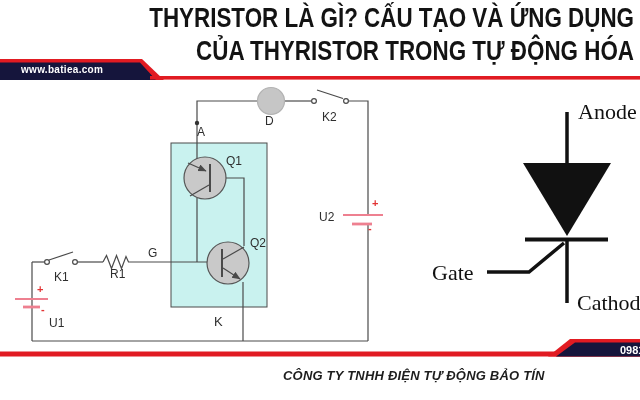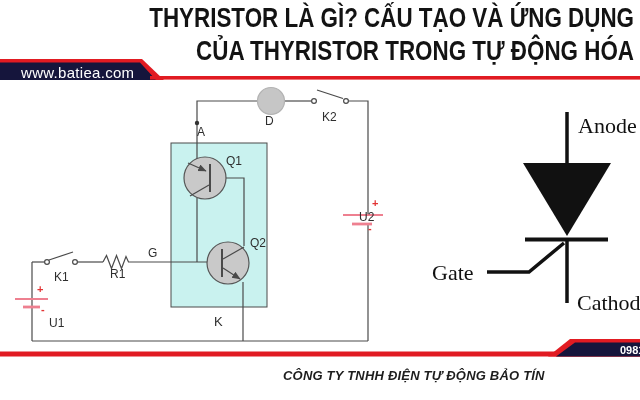--- a/index.html
+++ b/index.html
@@ -5,21 +5,21 @@
   html,body{margin:0;padding:0;background:#fff;width:640px;height:400px;overflow:hidden;}
   #stage{position:relative;width:640px;height:400px;background:#fff;
          font-family:"Liberation Sans",sans-serif;}
   #circuit-svg{position:absolute;left:0;top:0;z-index:1;}
   .lbl{position:absolute;z-index:3;white-space:nowrap;}
 
   
   .title-block{position:absolute;top:1px;right:6px;z-index:3;text-align:right;
     font-weight:700;font-size:28px;line-height:33px;color:#131313;
     transform:scaleX(0.80);transform-origin:100% 0;letter-spacing:0px;}
-  .site-label{left:21px;top:64px;font-size:15px;color:#ffffff;font-weight:400;letter-spacing:.3px;}
+  .site-label{left:21px;top:64px;font-size:10px;color:#ffffff;font-weight:700;letter-spacing:.3px;}
 
   
   .clab{font-size:12px;color:#2e2e2e;}
   .sign{font-size:11px;font-weight:700;color:#e23333;}
   .serif-lab{font-family:"Liberation Serif",serif;font-size:22px;color:#111;}
 
   
   .footer-label{left:239px;top:368px;font-size:13px;font-weight:700;font-style:italic;color:#1d1d1d;letter-spacing:.2px;margin-left:44px;}
   .phone-label{left:620px;top:344px;font-size:11px;font-weight:700;color:#fff;}
 </style>
@@ -127,26 +127,26 @@
   <span class="lbl clab" style="left:197px;top:125px;">A</span>
   <span class="lbl clab" style="left:265px;top:114px;">D</span>
   <span class="lbl clab" style="left:322px;top:110px;">K2</span>
   <span class="lbl clab" style="left:226px;top:154px;">Q1</span>
   <span class="lbl clab" style="left:250px;top:236px;">Q2</span>
   <span class="lbl clab" style="left:148px;top:246px;">G</span>
   <span class="lbl clab" style="left:54px;top:270px;">K1</span>
   <span class="lbl clab" style="left:110px;top:267px;text-align:center;">R1</span>
   <span class="lbl clab" style="left:214px;top:314px;font-size:13px;">K</span>
   <span class="lbl clab" style="left:49px;top:316px;">U1</span>
-  <span class="lbl clab" style="left:319px;top:210px;margin-left:40px;">U2</span>
+  <span class="lbl clab" style="left:319px;top:210px;">U2</span>
 
   <span class="lbl sign" style="left:37px;top:283px;">+</span>
   <span class="lbl sign" style="left:41px;top:303px;">-</span>
   <span class="lbl sign" style="left:372px;top:197px;">+</span>
   <span class="lbl sign" style="left:368px;top:222px;">-</span>
 
-  <span class="lbl serif-lab" style="left:578px;top:113px;text-align:center;">Anode</span>
+  <span class="lbl serif-lab" style="left:578px;top:99px;text-align:center;">Anode</span>
   <span class="lbl serif-lab" style="left:432px;top:260px;">Gate</span>
   <span class="lbl serif-lab" style="left:577px;top:290px;">Cathode</span>
 
   <span class="lbl footer-label">CÔNG TY TNHH ĐIỆN TỰ ĐỘNG BẢO TÍN</span>
 
 </div>
 
 </body></html>

